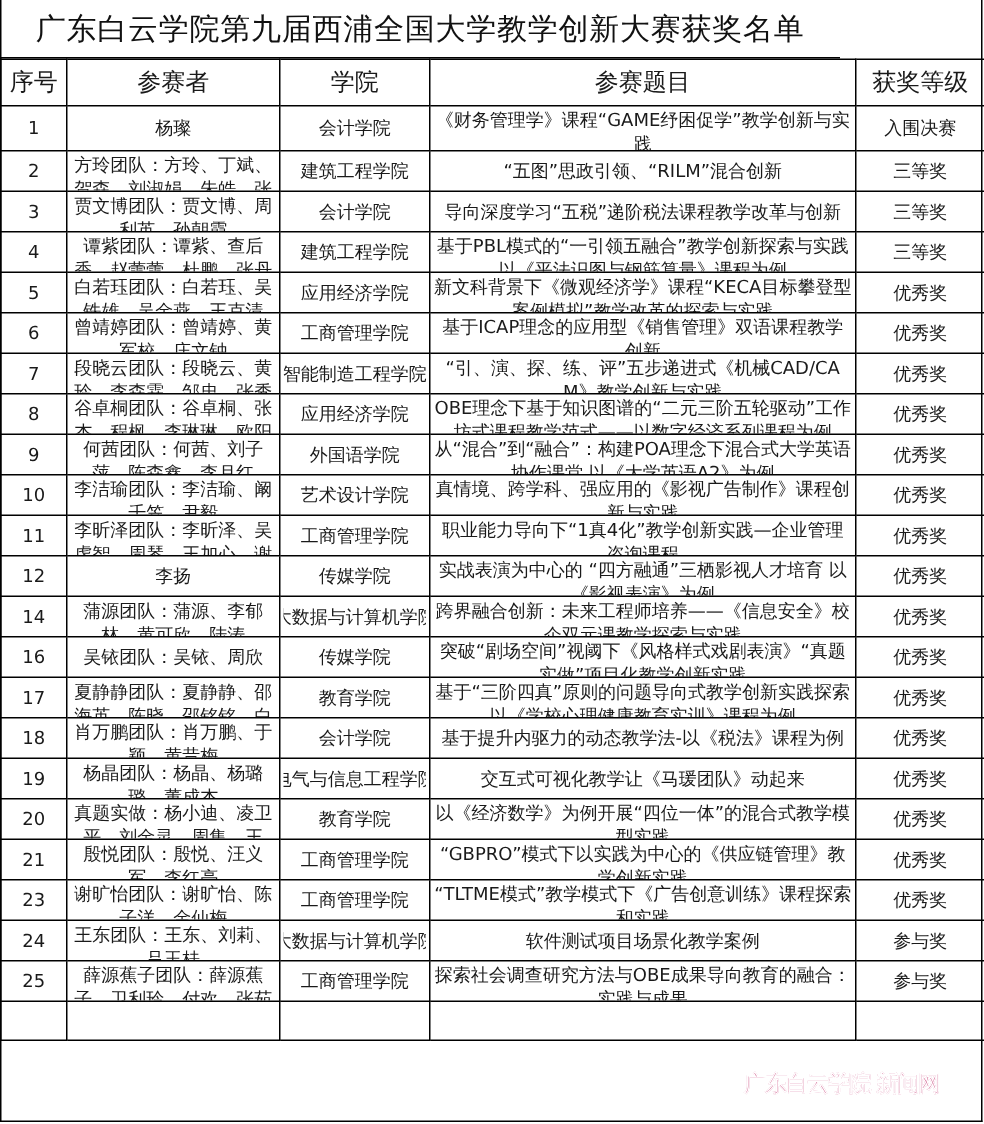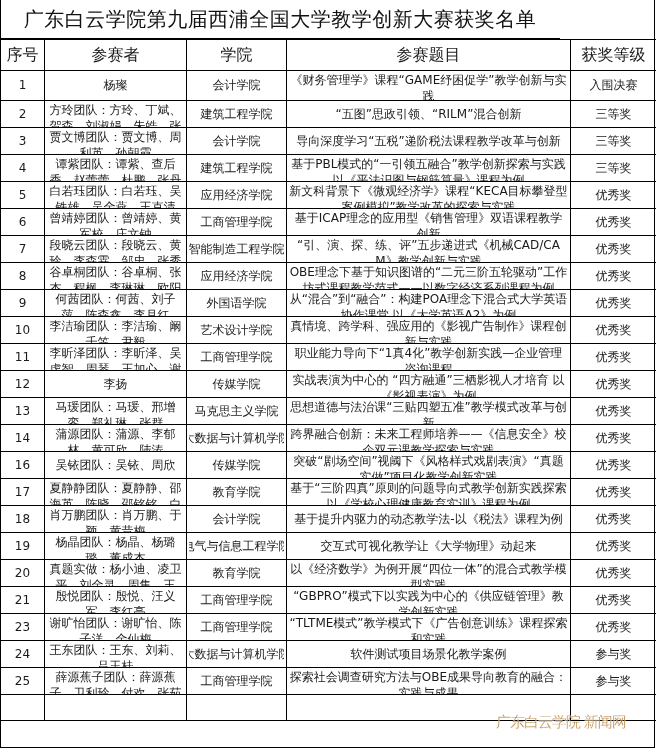--- a/index.html
+++ b/index.html
@@ -35,22 +35,22 @@
   tbody tr.first { height: 29px; }
   .cellwrap { height: 25px; overflow: hidden; display: flex; align-items: center; justify-content: center; }
   tr.first .cellwrap { height: 28px; }
   .cellwrap.top { align-items: flex-start; padding-top: 1px; }
   .cellwrap span { display: block; }
   td.num .cellwrap { font-size: 12px; }
   td.part .cellwrap { text-align: center; justify-content: flex-start; }
   td.part.center .cellwrap { justify-content: center; text-align: center; font-family: Liberation Serif, serif; }
   td.school .cellwrap { white-space: nowrap; }
   .watermark {
-    position: absolute; left: 496px; top: 713px; font-size: 15px; color: #a16207;
-    opacity: 0.85; letter-spacing: -1px; pointer-events: none;
+    position: absolute; left: 496px; top: 713px; font-size: 15px; color: #be185d;
+    opacity: 0.85; letter-spacing: -1px; pointer-events: none; font-weight: bold;
     -webkit-text-stroke: 0.3px #fff;
   }
 </style>
 </head>
 <body>
 
 <div class="sheet"></div>
 <div class="title">广东白云学院第九届西浦全国大学教学创新大赛获奖名单</div>
 
 <table>
@@ -391,47 +391,20 @@
         </td>
         <td class="award">
           <div class="cellwrap">
             <span>优秀奖</span>
           </div>
         </td>
       </tr>
       <tr>
         <td class="num">
           <div class="cellwrap">
-            <span>13</span>
-          </div>
-        </td>
-        <td class="part">
-          <div class="cellwrap top">
-            <span>马瑗团队：马瑗、邢增銮、郑礼琳、张群</span>
-          </div>
-        </td>
-        <td class="school">
-          <div class="cellwrap">
-            <span>马克思主义学院</span>
-          </div>
-        </td>
-        <td class="topic">
-          <div class="cellwrap top">
-            <span>思想道德与法治课“三贴四塑五准”教学模式改革与创新</span>
-          </div>
-        </td>
-        <td class="award">
-          <div class="cellwrap">
-            <span>优秀奖</span>
-          </div>
-        </td>
-      </tr>
-      <tr>
-        <td class="num">
-          <div class="cellwrap">
             <span>14</span>
           </div>
         </td>
         <td class="part">
           <div class="cellwrap top">
             <span>蒲源团队：蒲源、李郁林、黄可欣、陆涛</span>
           </div>
         </td>
         <td class="school">
           <div class="cellwrap">
@@ -541,21 +514,21 @@
             <span>杨晶团队：杨晶、杨璐璐、董成杰</span>
           </div>
         </td>
         <td class="school">
           <div class="cellwrap">
             <span>电气与信息工程学院</span>
           </div>
         </td>
         <td class="topic">
           <div class="cellwrap">
-            <span>交互式可视化教学让《大学物理》动起来</span>
+            <span>交互式可视化教学让《马瑗团队》动起来</span>
           </div>
         </td>
         <td class="award">
           <div class="cellwrap">
             <span>优秀奖</span>
           </div>
         </td>
       </tr>
       <tr>
         <td class="num">

